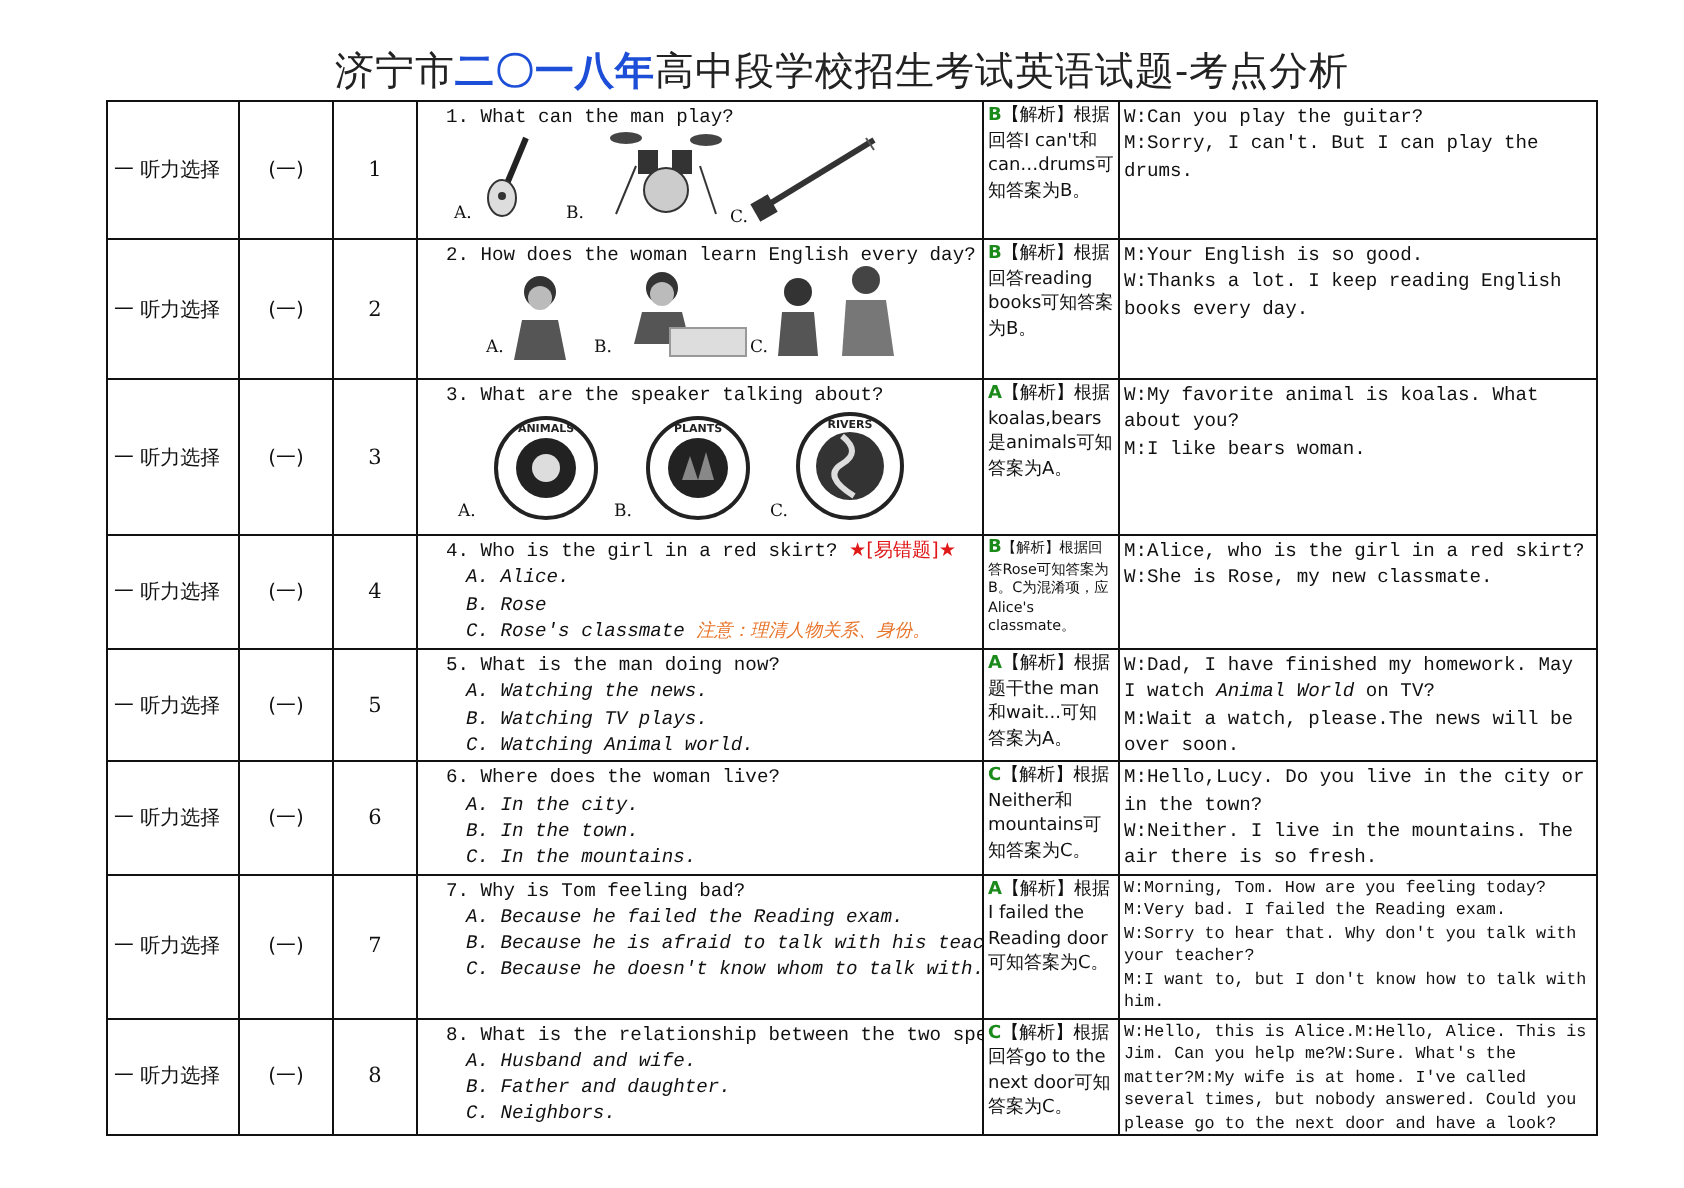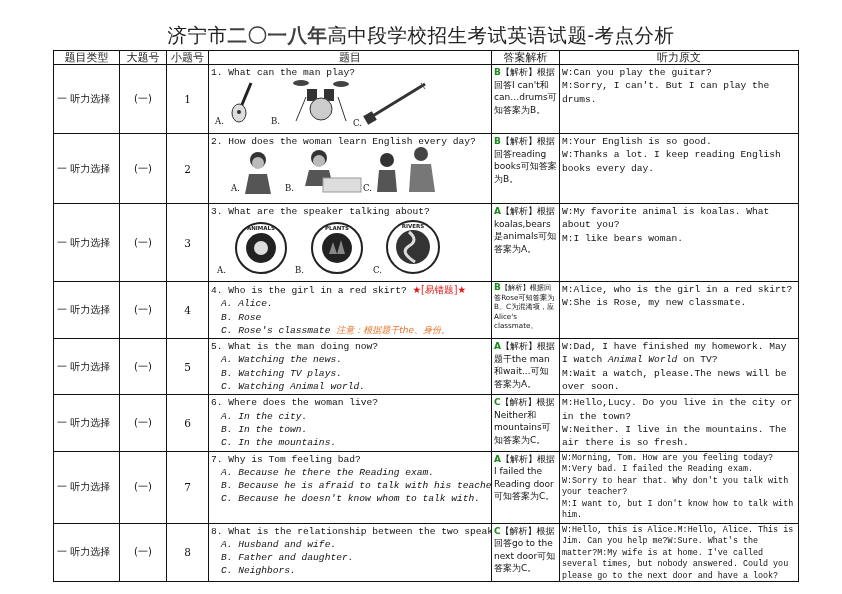--- a/index.html
+++ b/index.html
@@ -1,25 +1,25 @@
 <!DOCTYPE html>
 <html><head>
 <meta charset="utf-8">
 <style>
   html, body { margin:0; padding:0; background:#ffffff; }
   body { width:842px; height:594px; overflow:hidden; position:relative; font-family:"DejaVu Serif", serif; color:#111; }
   .title { position:absolute; left:0; top:22px; width:842px; text-align:center; font-size:19.5px; letter-spacing:0.5px; font-family:"DejaVu Serif", serif; color:#222; white-space:nowrap; }
-  .title .red { color:#404040; font-weight:bold; font-family:Liberation Sans, sans-serif; }
+  .title .red { color:#1d4ed8; font-weight:bold; font-family:Liberation Sans, sans-serif; }
   table.grid { position:absolute; left:53px; top:50px; border-collapse:collapse; table-layout:fixed; width:745px; }
   table.grid td, table.grid th { border:1.4px solid #111; padding:0; vertical-align:top; overflow:hidden; }
   table.grid th { font-weight:normal; font-size:11px; height:13px; line-height:13px; text-align:center; font-family:"DejaVu Sans", sans-serif; color:#222; }
   td.type, td.big, td.small { vertical-align:middle !important; text-align:center; font-size:10px; font-family:"DejaVu Sans", sans-serif; }
   td.type { text-align:left; padding-left:3px !important; }
   td.small { font-family:"DejaVu Serif", serif; font-size:10.5px; }
-  td.q { font-family:"Liberation Mono", monospace; font-size:9.6px; line-height:13.3px; padding:1px 2px !important; white-space:nowrap;margin-left:43px; }
+  td.q { font-family:"Liberation Mono", monospace; font-size:9.6px; line-height:13.3px; padding:1px 14px !important; white-space:nowrap;margin-left:43px; }
   td.q .opt { padding-left:10px;font-style:italic; }
   td.ans { font-size:9px; line-height:12.5px; padding:1px 2px !important; font-family:"DejaVu Sans", sans-serif; }
   td.ans .letter { color:#1a8a1a; font-weight:bold; }
   td.ans.small-txt { font-size:7.2px; line-height:9.6px; }
   td.lis { font-family:"Liberation Mono", monospace; font-size:9.6px; line-height:13.3px; padding:1px 2px !important; }
   td.lis.tight { font-size:8.4px; line-height:11.5px; }
   .star { color:#e01818; font-family:"DejaVu Sans", sans-serif; }
   .note { color:#e8742a; font-family:"DejaVu Sans", sans-serif; font-size:9px; }
   .pics { position:relative; height:50px; }
   .pic { position:absolute; }
@@ -36,28 +36,20 @@
 <table class="grid">
   <colgroup>
     <col style="width:66px">
       <col style="width:47px">
       <col style="width:42px">
       <col style="width:283px">
       <col style="width:68px">
       <col style="width:239px">
   </colgroup>
   <tbody>
-      <tr>
-    <th>题目类型</th>
-    <th>大题号</th>
-    <th>小题号</th>
-    <th>题目</th>
-    <th>答案解析</th>
-    <th>听力原文</th>
-  </tr>
 
   <tr style="height:69px">
     <td class="type">一 听力选择</td>
     <td class="big">(一)</td>
     <td class="small">1</td>
     <td class="q">
       <div>1. What can the man play?</div>
       <div class="pics">
         <span class="plabel" style="left:4px;top:36px">A.</span>
         <svg class="pic" style="left:18px;top:2px" width="30" height="44">
@@ -170,21 +162,21 @@
   </tr>
 
   <tr style="height:54px">
     <td class="type">一 听力选择</td>
     <td class="big">(一)</td>
     <td class="small">4</td>
     <td class="q">
       <div><span>4. Who is the girl in a red skirt?</span> <span class="star">★[易错题]★</span></div>
       <div class="opt">A. Alice.</div>
       <div class="opt">B. Rose</div>
-      <div class="opt"><span>C. Rose's classmate</span> <span class="note">注意：根据题干the、身份。</span></div>
+      <div class="opt"><span>C. Rose's classmate</span> <span class="note">注意：理清人物关系、身份。</span></div>
     </td>
     <td class="ans small-txt">
       <span class="letter" style="font-size:9px">B</span><span>【解析】根据回答Rose可知答案为B。C为混淆项，应Alice's classmate。</span>
     </td>
     <td class="lis">
       <div>M:Alice, who is the girl in a red skirt?</div>
       <div>W:She is Rose, my new classmate.</div>
     </td>
   </tr>
 
@@ -225,21 +217,21 @@
       <div>W:Neither. I live in the mountains. The air there is so fresh.</div>
     </td>
   </tr>
 
   <tr style="height:64px">
     <td class="type">一 听力选择</td>
     <td class="big">(一)</td>
     <td class="small">7</td>
     <td class="q">
       <div>7. Why is Tom feeling bad?</div>
-      <div class="opt">A. Because he there the Reading exam.</div>
+      <div class="opt">A. Because he failed the Reading exam.</div>
       <div class="opt">B. Because he is afraid to talk with his teacher.</div>
       <div class="opt">C. Because he doesn't know whom to talk with.</div>
     </td>
     <td class="ans">
       <span class="letter">A</span><span>【解析】根据I failed the Reading door可知答案为C。</span>
     </td>
     <td class="lis tight">
       <div>W:Morning, Tom. How are you feeling today?</div>
       <div>M:Very bad. I failed the Reading exam.</div>
       <div>W:Sorry to hear that. Why don't you talk with your teacher?</div>

